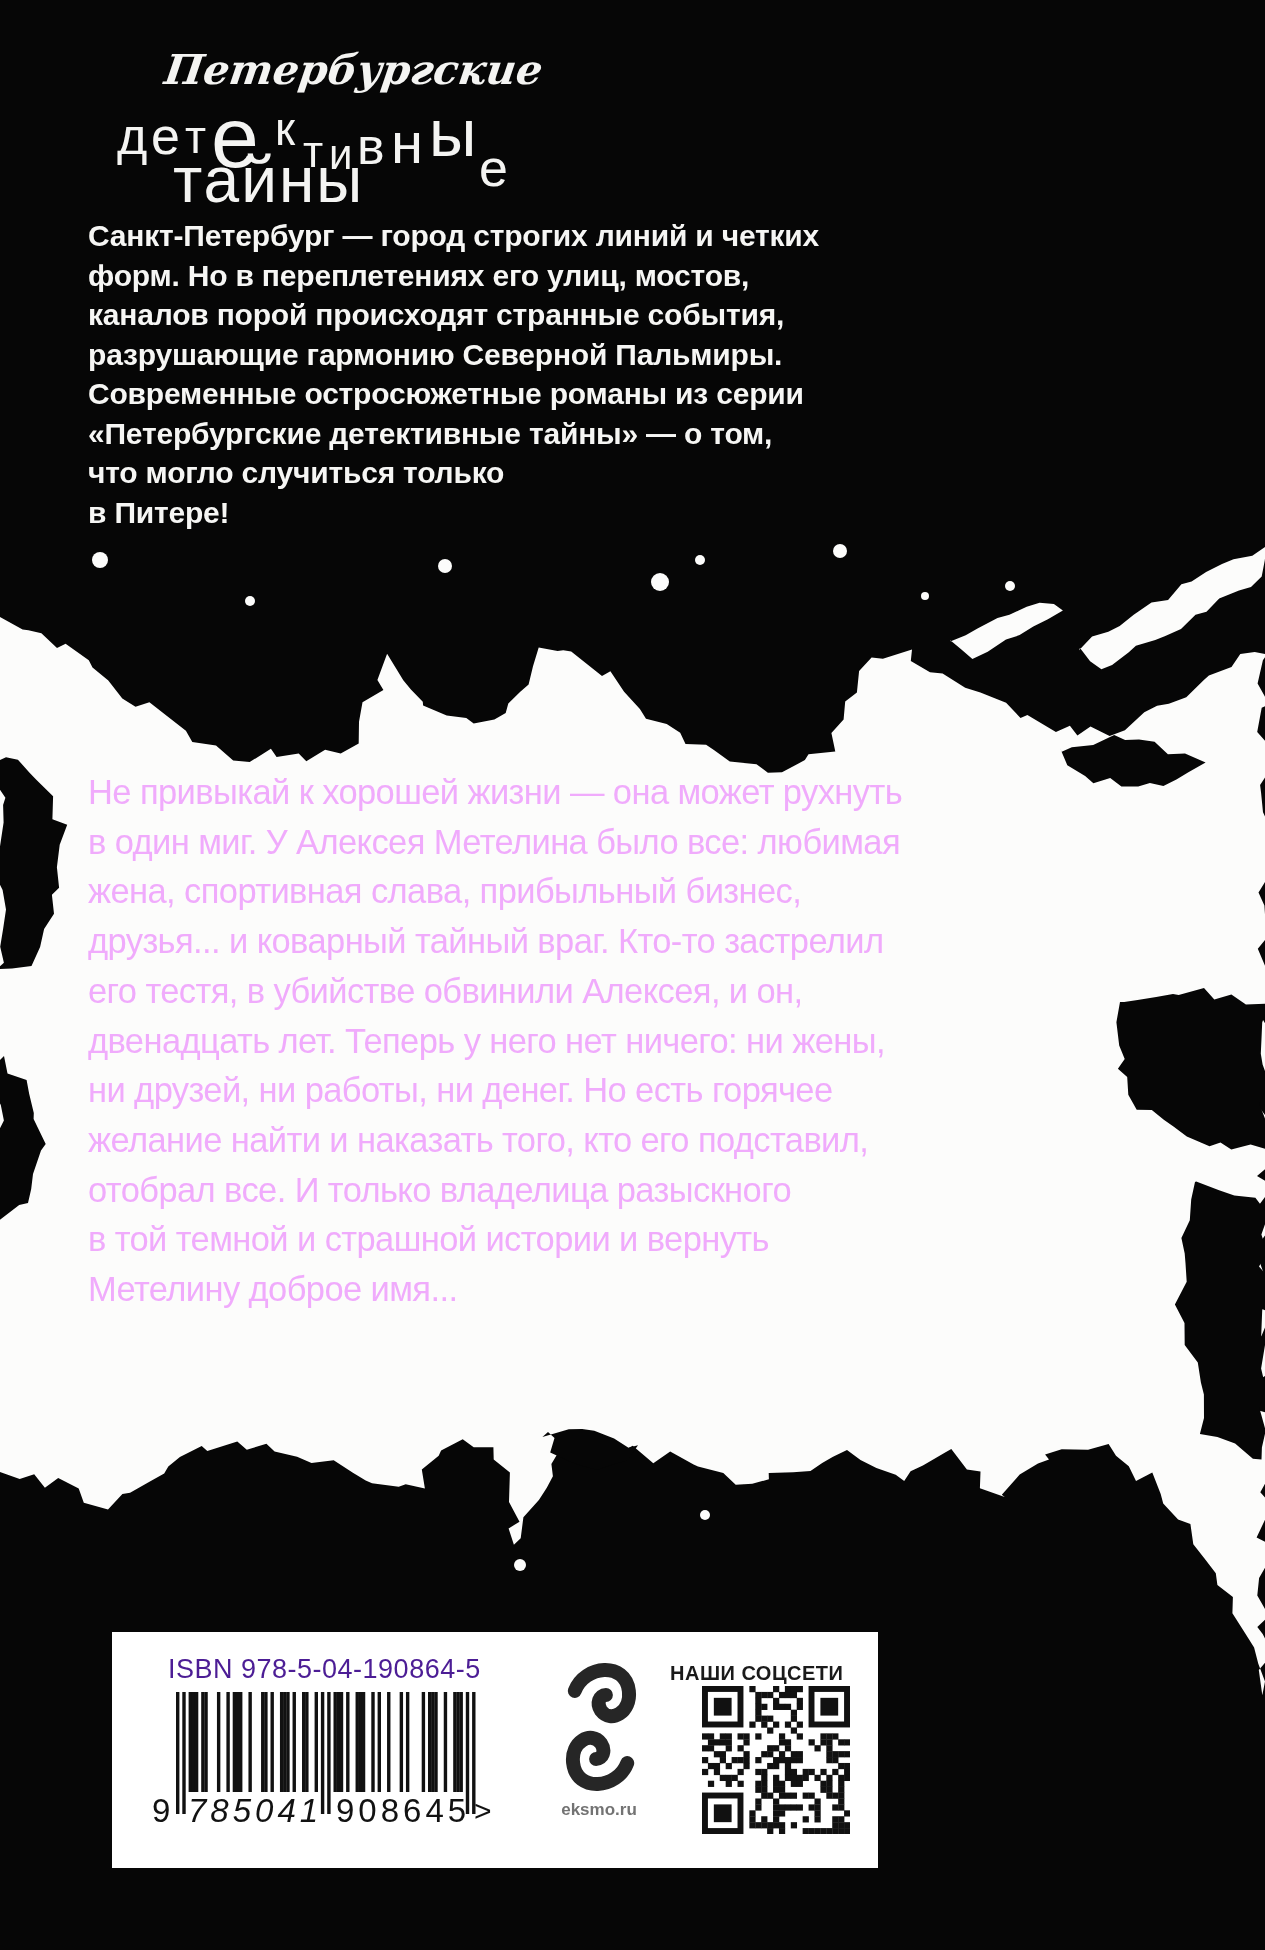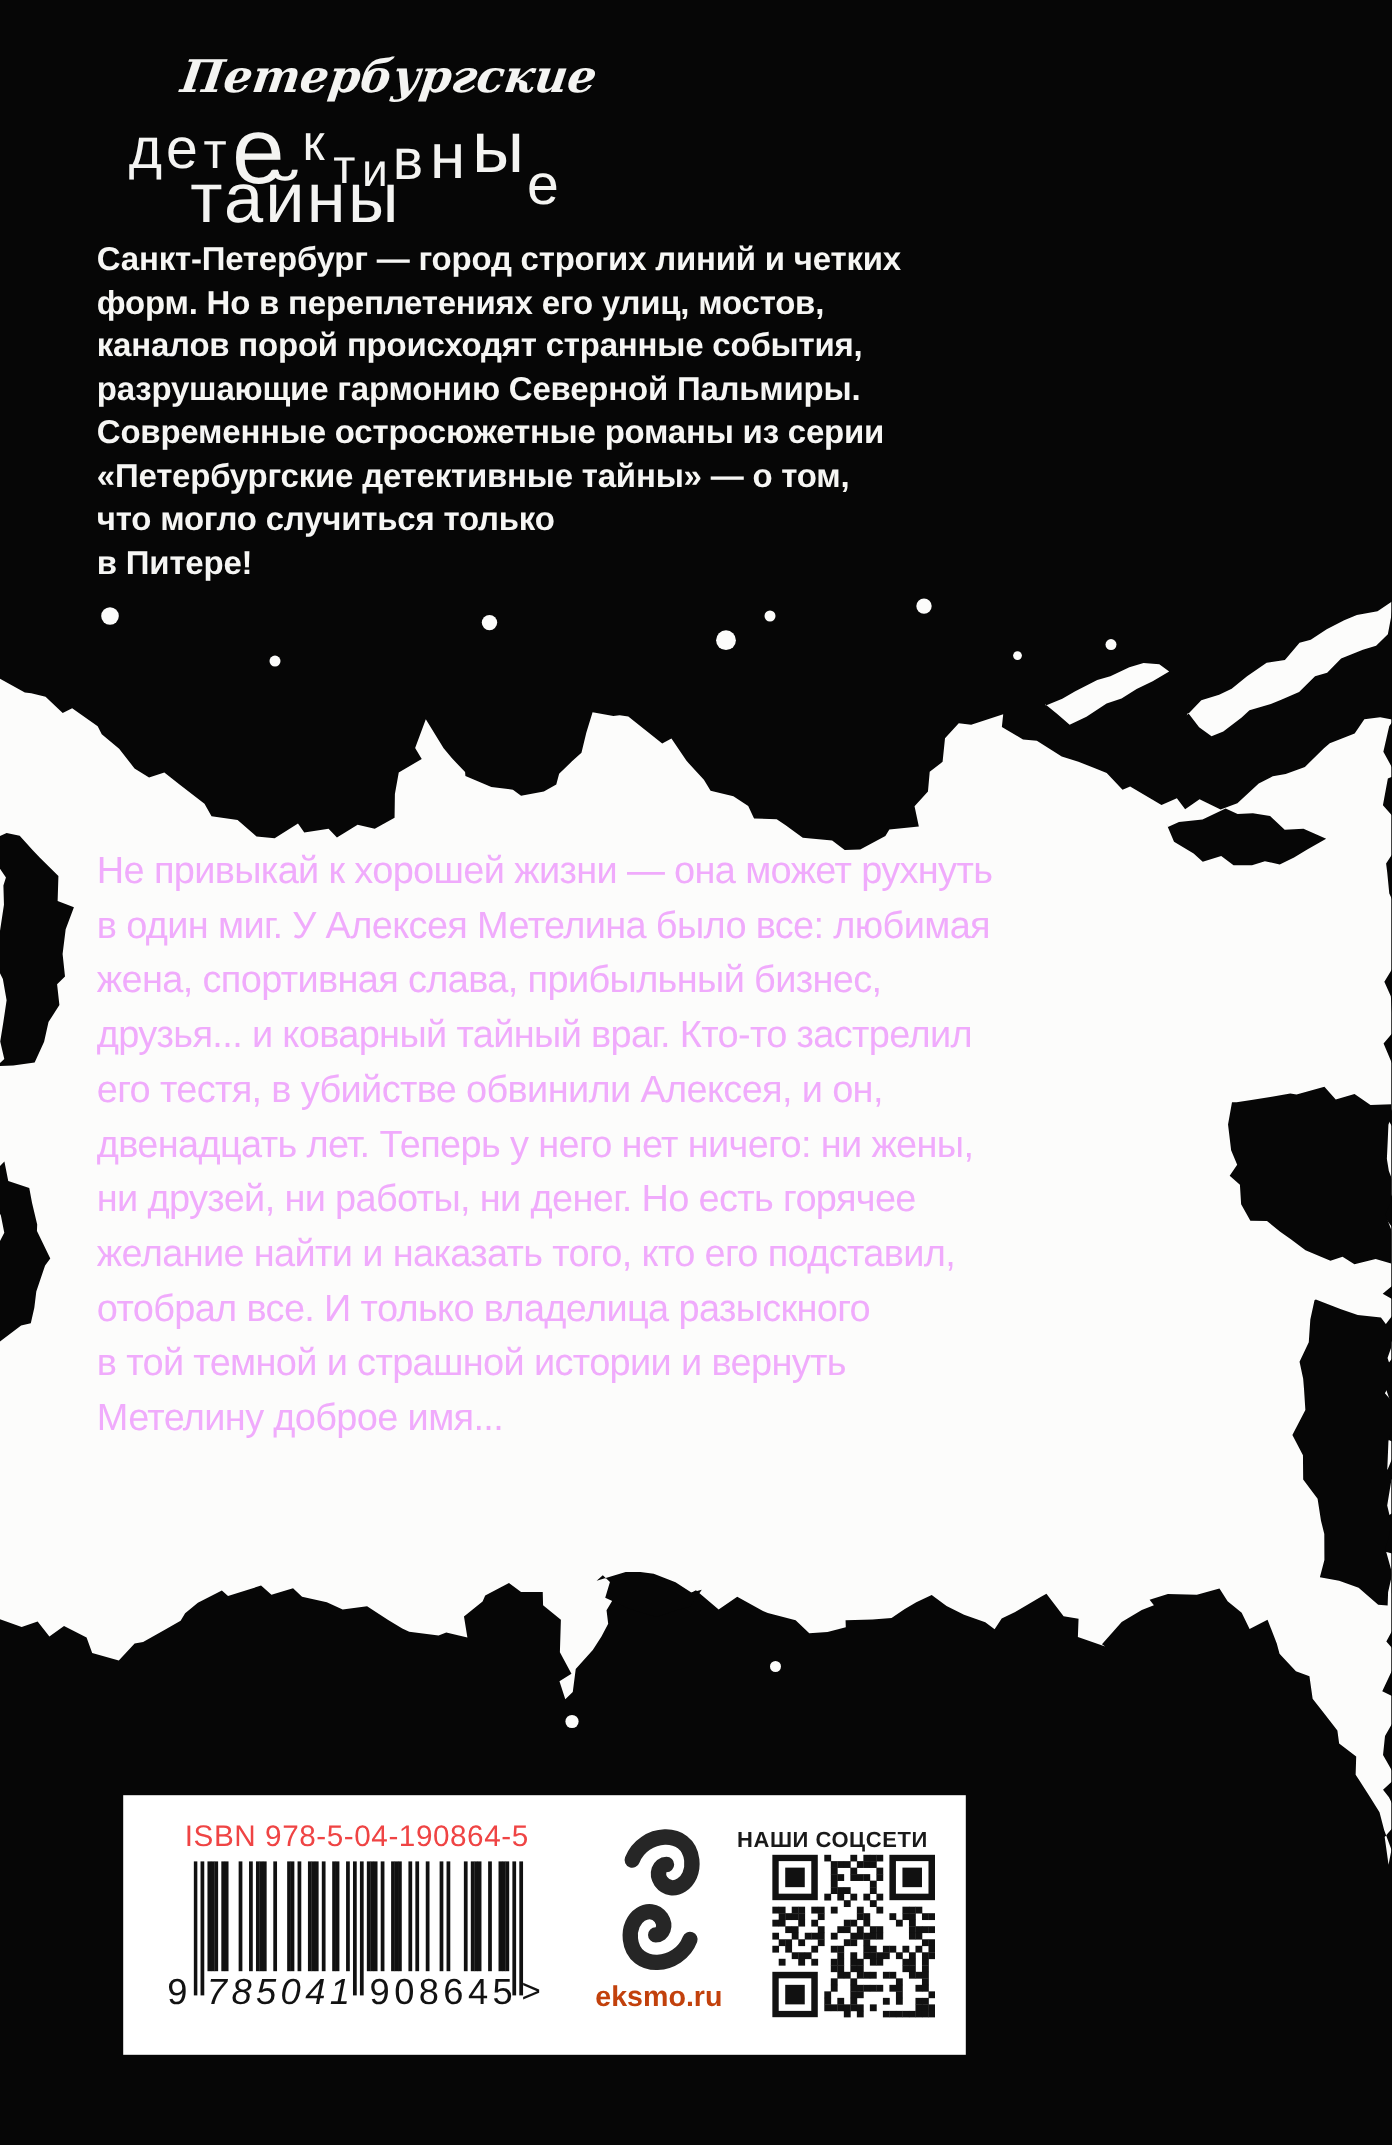--- a/index.html
+++ b/index.html
@@ -31,30 +31,30 @@
          font-size:30px;line-height:39.5px;letter-spacing:-0.2px;white-space:nowrap;margin-top:15px;}
 
   
   .annot{position:absolute;left:88px;top:768px;z-index:5;color:#f0abfc;font-weight:400;
          font-size:34.5px;line-height:49.7px;letter-spacing:-0.6px;white-space:nowrap;}
 
   
   .footer{position:absolute;left:112px;top:1632px;width:766px;height:236px;background:#ffffff;
           z-index:6;}
   .isbn{position:absolute;left:56px;top:22px;width:306px;text-align:center;font-size:27px;
-        color:#ef4444;letter-spacing:0.5px;white-space:nowrap;}
+        color:#4c1d95;letter-spacing:0.5px;white-space:nowrap;}
   .bcsvg{position:absolute;left:64px;top:60px;}
   .bc-digit{position:absolute;font-size:33px;color:#121212;top:162px;line-height:1;}
   .bc-9{left:40px;}
   .bc-g1{left:76px;width:126px;text-align:center;letter-spacing:4px;font-style:italic;}
   .bc-g2{left:224px;width:126px;text-align:center;letter-spacing:4px;}
   .bc-gt{left:362px;font-size:30px;top:164px;}
   .eksmo-logo{position:absolute;left:448px;top:26px;}
   .eksmo-site{position:absolute;left:420px;top:168px;width:134px;text-align:center;
-              font-size:26px;font-weight:700;color:#c2410c;}
+              font-size:17px;font-weight:700;color:#737373;}
   .soc-title{position:absolute;left:558px;top:30px;width:152px;text-align:center;
              font-size:20px;font-weight:700;color:#1a1a1a;letter-spacing:0.5px;white-space:nowrap;}
   .qrsvg{position:absolute;left:590px;top:54px;}
 </style>
 </head>
 <body>
 
 <div class="page">
 
   <svg id="torn" class="layer" width="1265" height="1950">

